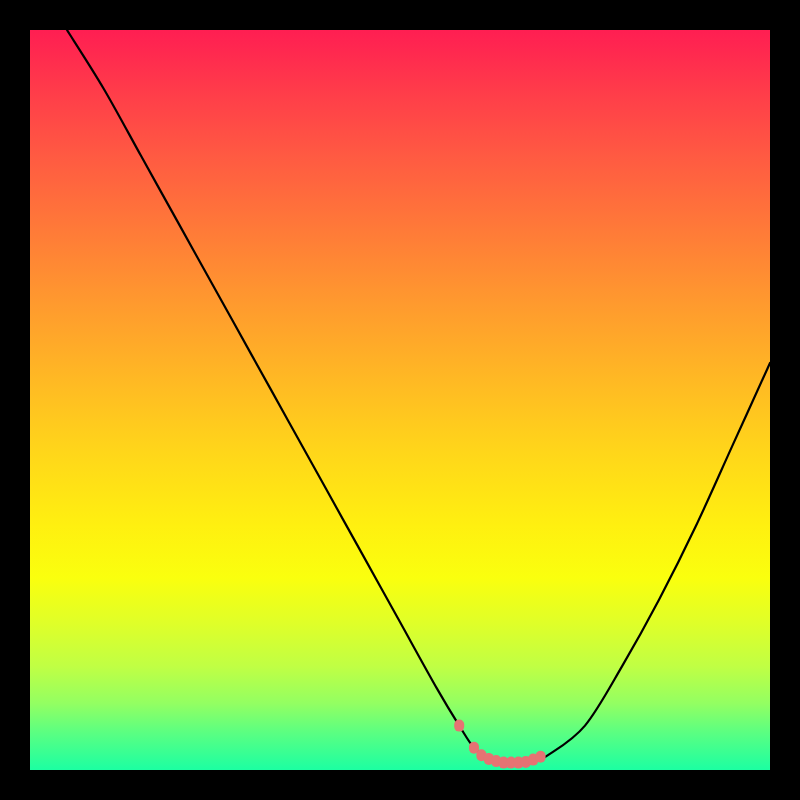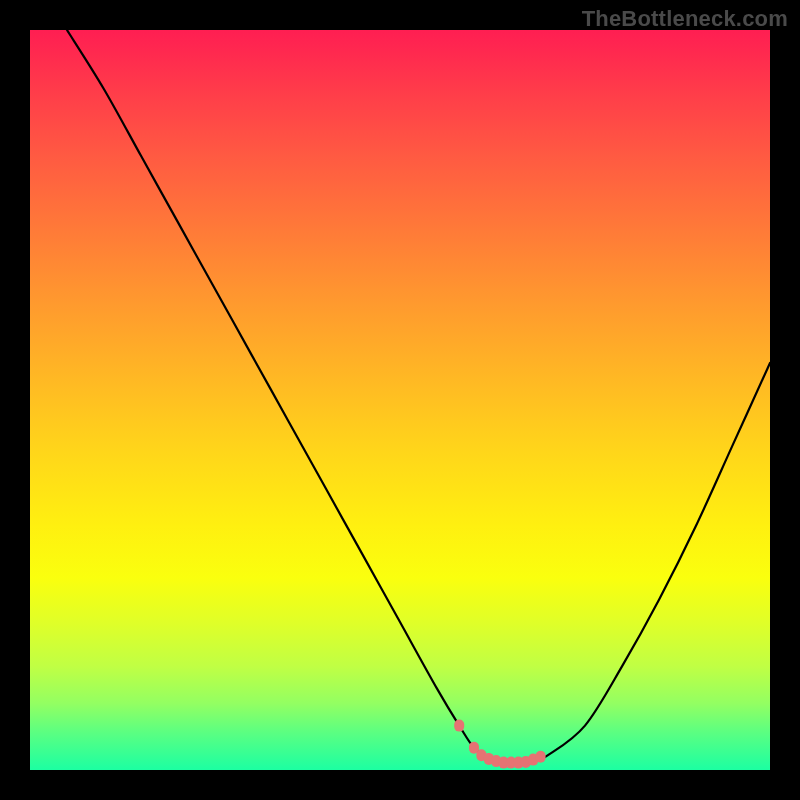--- a/index.html
+++ b/index.html
@@ -56,21 +56,20 @@
     width: 740px;
     height: 740px;
     overflow: visible;
   }
 </style>
 </head>
 <body>
 
 <div class="frame">
 
-  <div class="watermark">TheBottleneck.com</div>
 
   <div class="plot-area">
     <svg class="curve" viewBox="0 0 740 740">
       <g>
         <path id="curve-path" fill="none" stroke="#000" stroke-width="2.2" stroke-linecap="round" stroke-linejoin="round" d="M 37.0 0.0 C 43.2 9.9, 61.7 38.2, 74.0 59.2 C 86.3 80.2, 98.7 103.6, 111.0 125.8 C 123.3 148.0, 135.7 170.2, 148.0 192.4 C 160.3 214.6, 172.7 236.8, 185.0 259.0 C 197.3 281.2, 209.7 303.4, 222.0 325.6 C 234.3 347.8, 246.7 370.0, 259.0 392.2 C 271.3 414.4, 283.7 436.6, 296.0 458.8 C 308.3 481.0, 320.7 503.2, 333.0 525.4 C 345.3 547.6, 357.7 569.8, 370.0 592.0 C 382.3 614.2, 397.1 641.3, 407.0 658.6 C 416.9 675.9, 423.0 685.7, 429.2 695.6 C 435.4 705.5, 439.1 712.3, 444.0 717.8 C 448.9 723.3, 453.9 726.4, 458.8 728.9 C 463.7 731.4, 468.7 732.0, 473.6 732.6 C 478.5 733.2, 483.5 732.8, 488.4 732.6 C 493.3 732.4, 498.3 732.4, 503.2 731.1 C 508.1 729.9, 509.4 731.1, 518.0 725.2 C 526.6 719.3, 542.7 710.4, 555.0 695.6 C 567.3 680.8, 579.7 657.4, 592.0 636.4 C 604.3 615.4, 616.7 593.2, 629.0 569.8 C 641.3 546.4, 653.7 521.7, 666.0 495.8 C 678.3 469.9, 690.7 441.5, 703.0 414.4 C 715.3 387.3, 733.8 346.6, 740.0 333.0"></path>
       </g>
       <g id="marker-group">
           <rect x="424.2" y="689.6" width="10" height="12" rx="5" ry="5" fill="#e57373"></rect>
           <rect x="439.0" y="711.8" width="10" height="12" rx="5" ry="5" fill="#e57373"></rect>
           <rect x="446.4" y="719.2" width="10" height="12" rx="5" ry="5" fill="#e57373"></rect>

